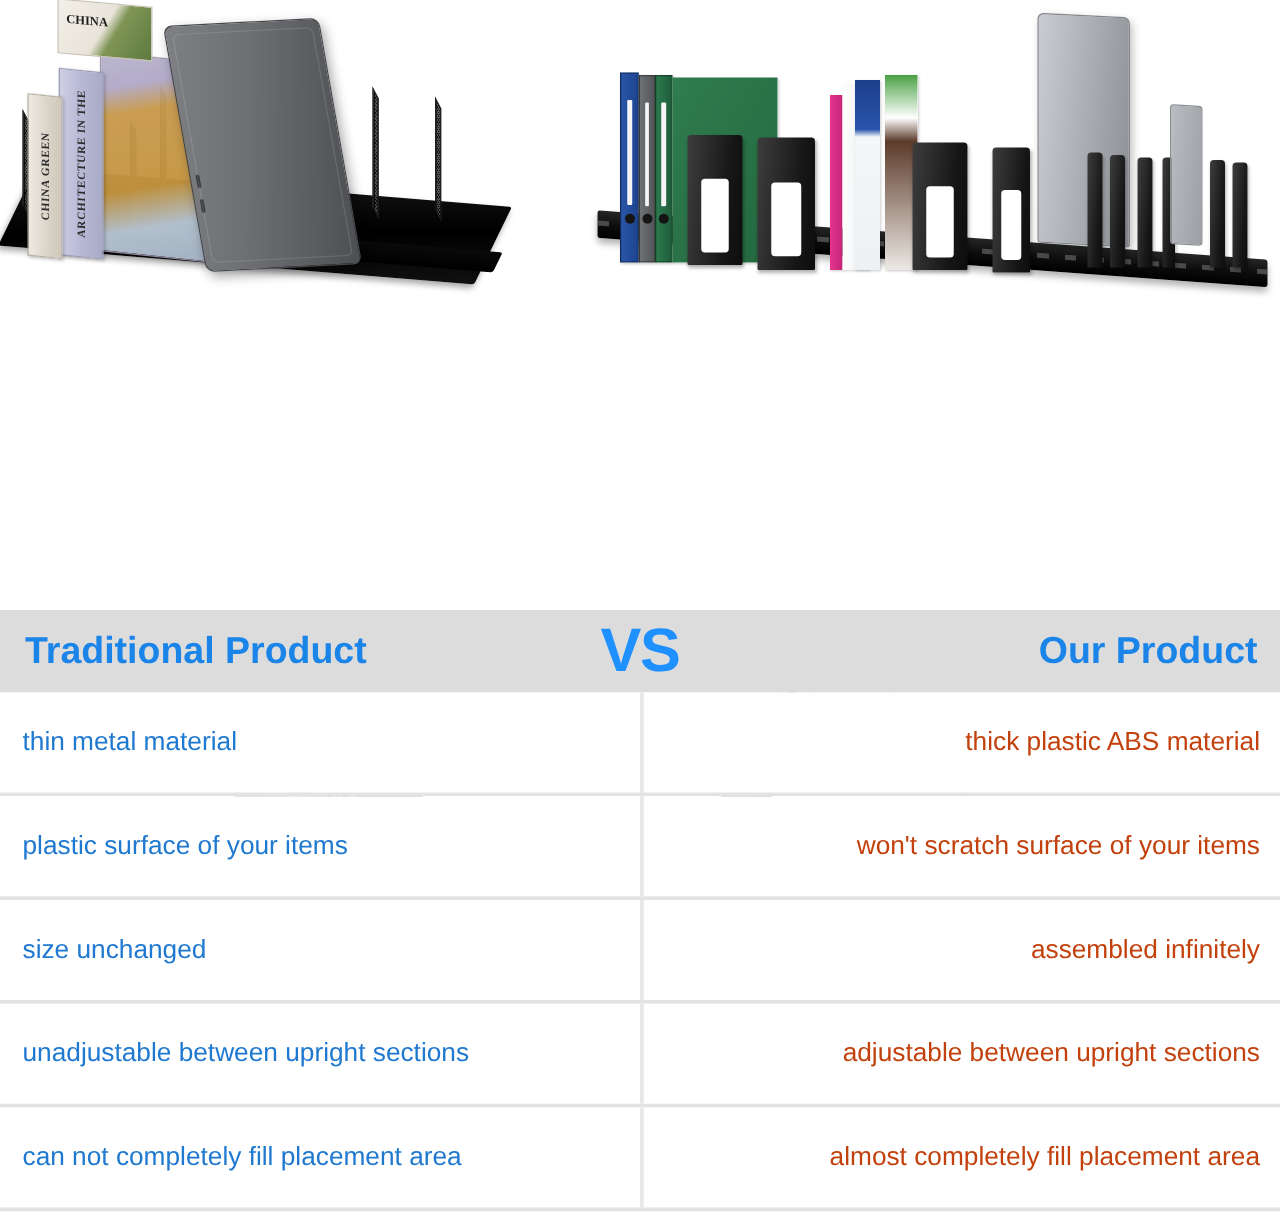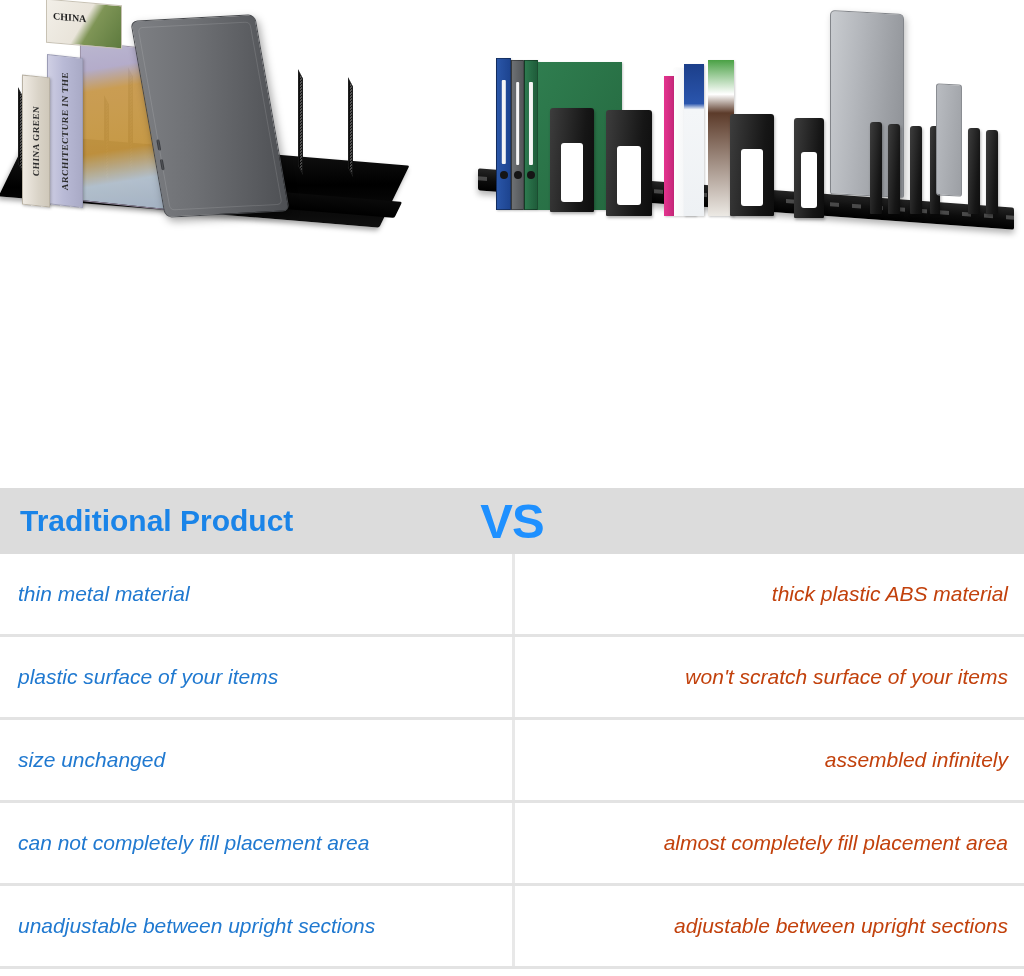--- a/index.html
+++ b/index.html
@@ -226,21 +226,20 @@
     flex:1; padding-right:18px;
     font-size:30px; font-weight:bold; color:#1a84e8;
     text-align:right; white-space:nowrap;
   }
 
   .cmp-rows { position:relative; }
   .cmp-row {
     display:flex; height:83px; align-items:center;
     border-bottom:3px solid #e3e3e3;
     background:#fff;
-    font-style:italic;
   }
   .cmp-row .c-left {
     width:515px; padding-left:18px; padding-right:12px;
     font-size:21px; color:#2079d0; text-align:left;
     border-right:3px solid #e8e8e8; height:100%;
     display:flex; align-items:center;
   }
   .cmp-row .c-right {
     flex:1; padding-right:16px; padding-left:12px;
     font-size:21px; color:#c2410c; text-align:right;
@@ -351,45 +350,46 @@
     </div>
 
     <div class="feat-label lbl-abs">Thick ABS Material</div>
   </div>
 
   <div class="cmp">
 
     <div class="cmp-head">
       <div class="h-left">Traditional Product</div>
       <div class="h-vs">VS</div>
+      <div class="h-right">Our Product</div>
     </div>
 
     <div class="cmp-rows">
 
       <div class="cmp-row">
         <div class="c-left">thin metal material</div>
         <div class="c-right">thick plastic ABS material</div>
       </div>
 
       <div class="cmp-row">
         <div class="c-left">plastic surface of your items</div>
         <div class="c-right">won't scratch surface of your items</div>
       </div>
 
       <div class="cmp-row">
         <div class="c-left">size unchanged</div>
         <div class="c-right">assembled infinitely</div>
       </div>
 
       <div class="cmp-row">
+        <div class="c-left">unadjustable between upright sections</div>
+        <div class="c-right">adjustable between upright sections</div>
+      </div>
+
+      <div class="cmp-row">
         <div class="c-left">can not completely fill placement area</div>
         <div class="c-right">almost completely fill placement area</div>
       </div>
 
-      <div class="cmp-row">
-        <div class="c-left">unadjustable between upright sections</div>
-        <div class="c-right">adjustable between upright sections</div>
-      </div>
-
     </div>
   </div>
 
 </div>
 
 </body></html>

